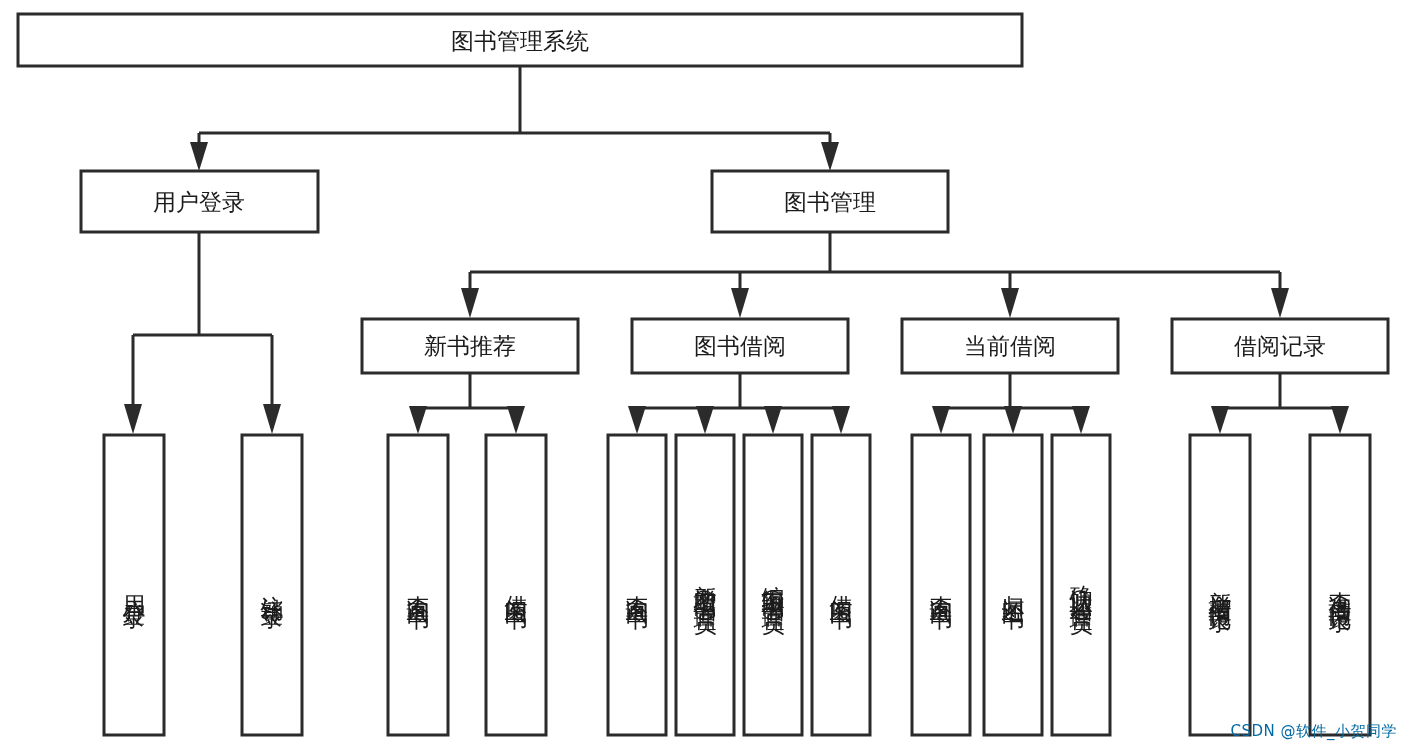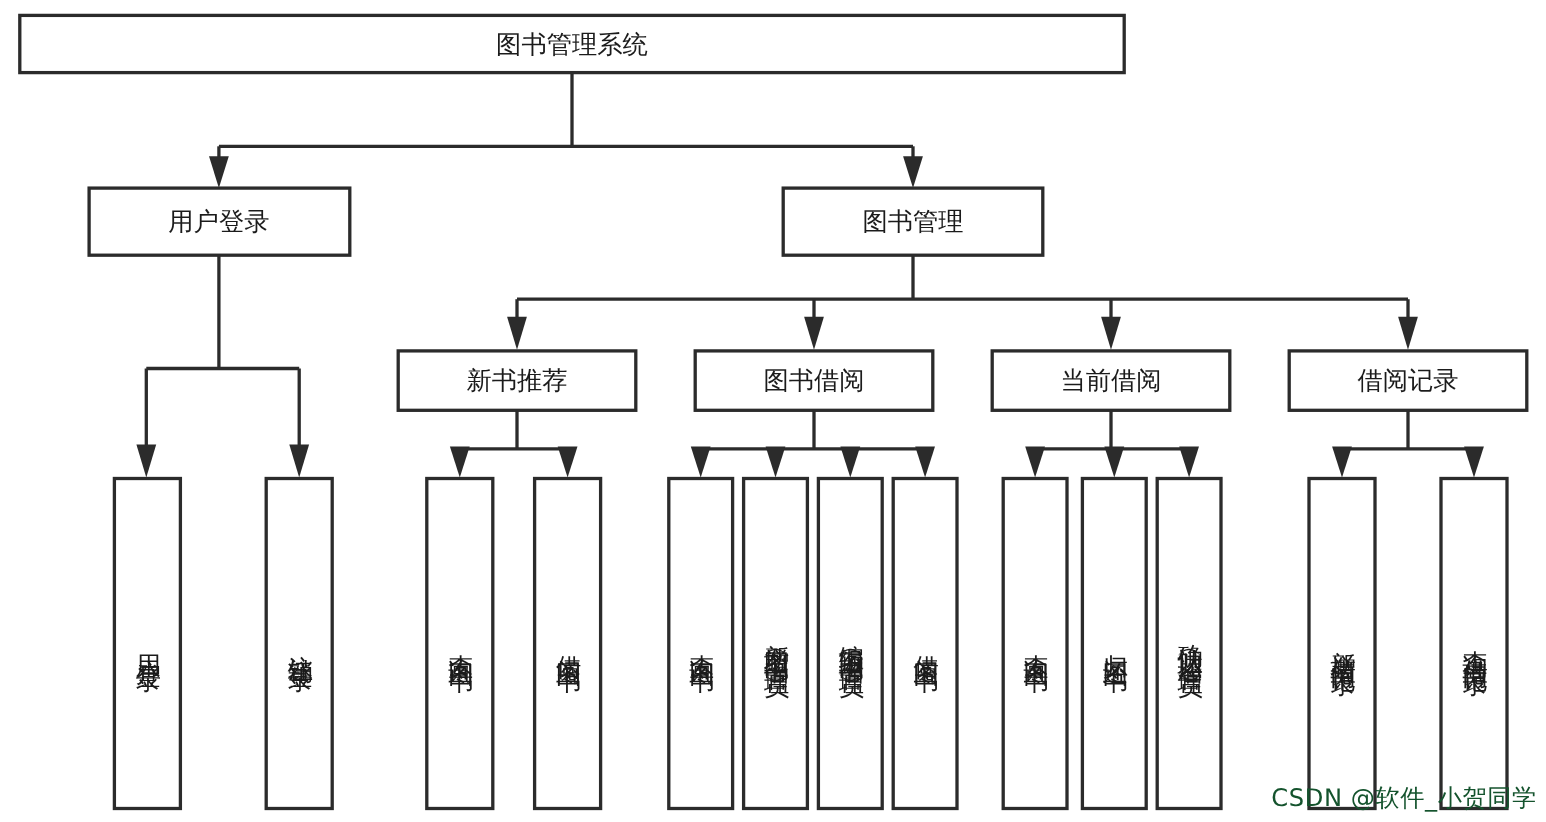--- a/index.html
+++ b/index.html
@@ -59,22 +59,22 @@
     line-height: 1;
     letter-spacing: 4px;
     color: #1b1b1b;
     white-space: nowrap;
   }
   .watermark {
     position: absolute;
     right: 8px;
     bottom: 6px;
     font-family: "DejaVu Sans", "Liberation Sans", sans-serif;
-    font-size: 22px;
-    color: #14532d;
+    font-size: 15px;
+    color: #0369a1;
     letter-spacing: 0.5px;
     pointer-events: none;
     user-select: none;
   }
 </style>
 </head>
 <body>
 
 <svg id="diagram" viewBox="0 0 1405 747" xmlns="http://www.w3.org/2000/svg">
 

